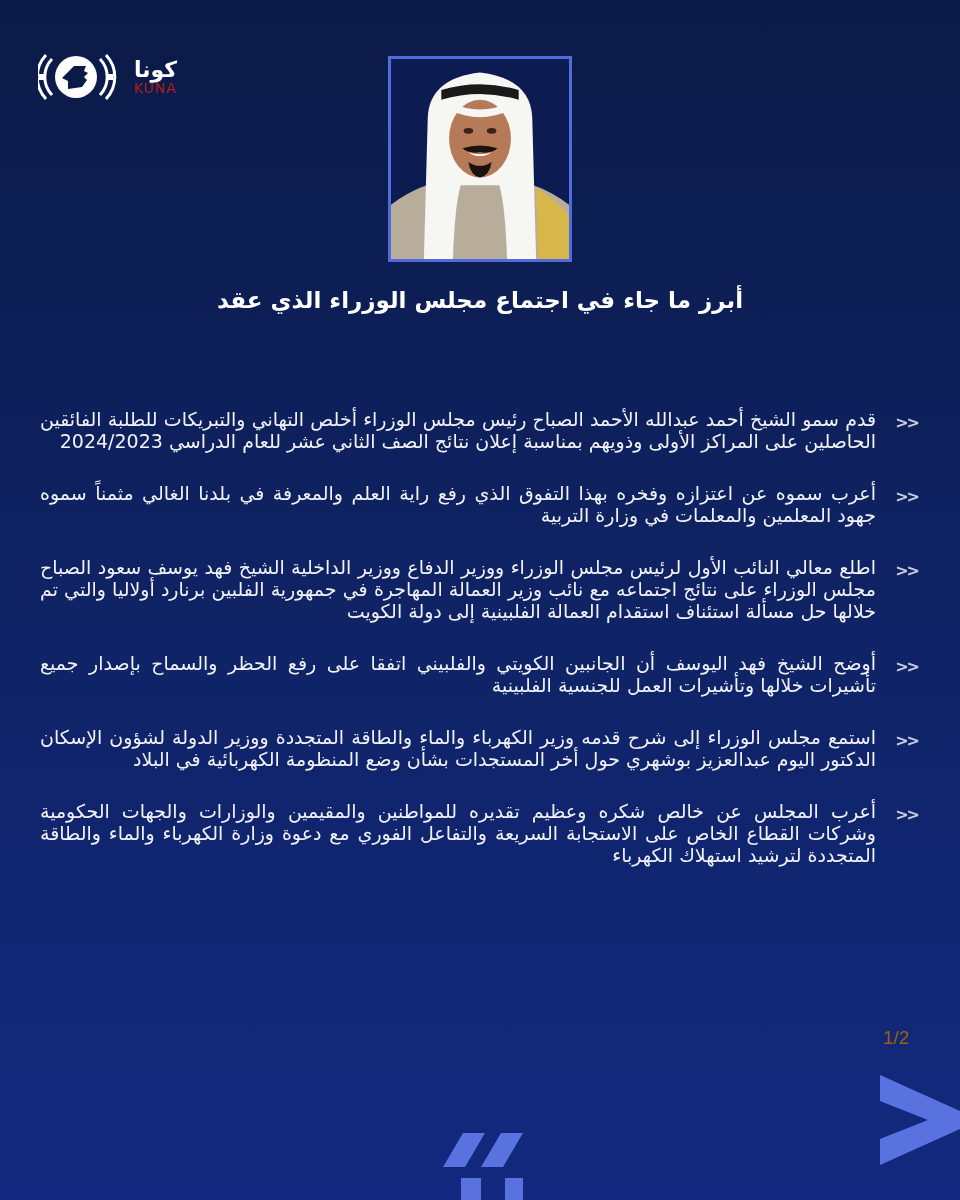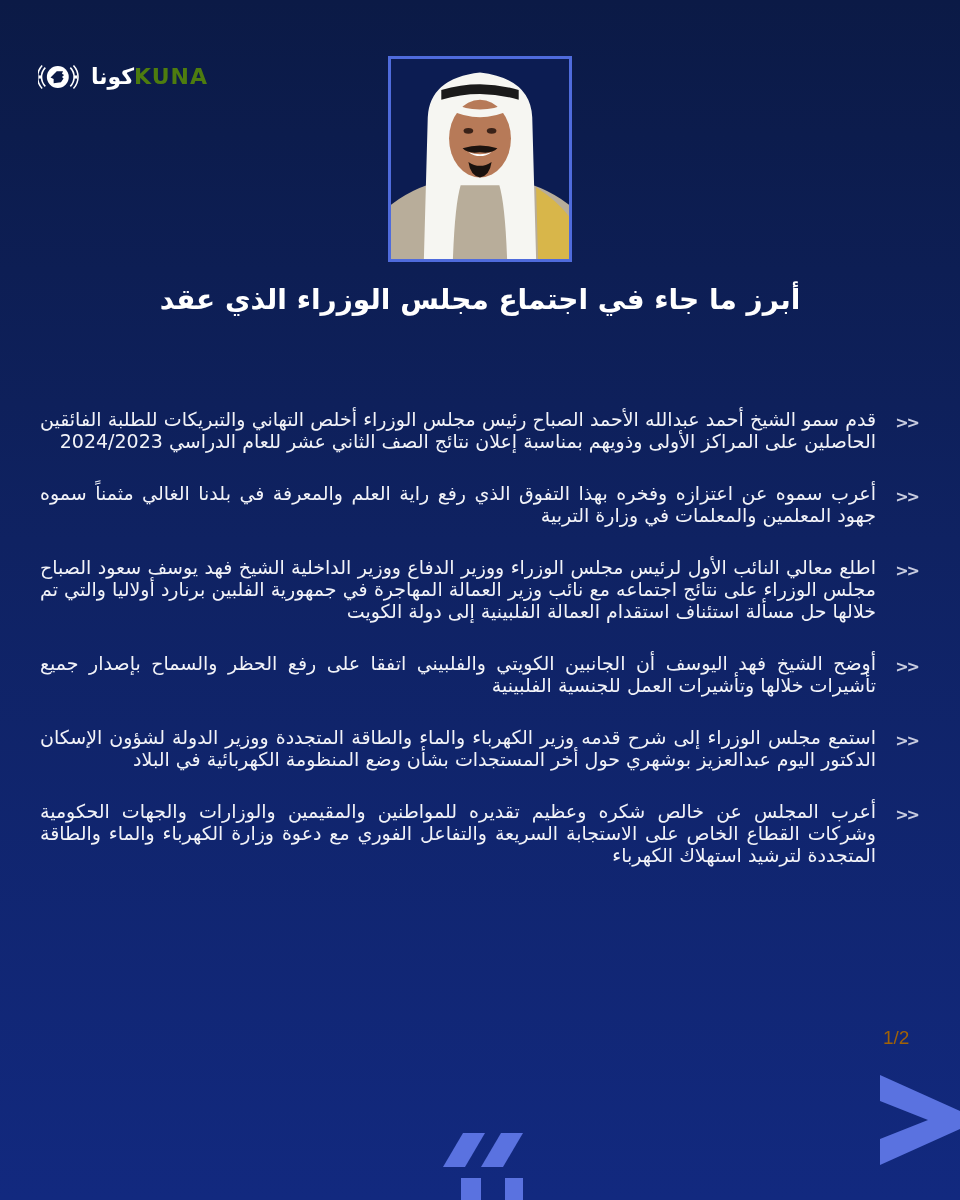--- a/index.html
+++ b/index.html
@@ -8,35 +8,35 @@
       background: linear-gradient(180deg, #0b1a46 0%, #0f2262 45%, #12297f 100%);
       font-family: "DejaVu Sans", sans-serif;
       position: relative;
       color: #ffffff;
     }
     .logo {
       position: absolute; left: 38px; top: 47px; width: 170px; height: 60px;
       display: flex; align-items: center; gap: 6px;
     }
     .logo svg { display: block; }
-    .logo-text { display: flex; line-height: 1; }
+    .logo-text { display: flex; flex-direction: column; line-height: 1; }
     .logo-ar { font-family: "DejaVu Sans", sans-serif; font-weight: bold; font-size: 22px; color: #fff; direction: rtl; text-align: left; }
-    .logo-en { font-family: "DejaVu Sans", sans-serif; font-weight: bold; font-size: 22px; color: #4d7c0f; letter-spacing: 1px; }
+    .logo-en { font-family: "DejaVu Sans", sans-serif; font-weight: normal; font-size: 14px; color: #b91c1c; letter-spacing: 1px; }
 
     .portrait {
       position: absolute; left: 388px; top: 56px; width: 184px; height: 206px;
       border: 3px solid #4f6bdc; box-sizing: border-box;
       background: #0c1c52; overflow: hidden;
     }
     .portrait svg { width: 100%; height: 100%; display: block; }
 
     .title {
       position: absolute; left: 0; right: 0; top: 283px;
       text-align: center; direction: rtl;
-      font-weight: bold; font-size: 28px; line-height: 34px; color: #ffffff;
+      font-weight: bold; font-size: 23px; line-height: 34px; color: #ffffff;
     }
     .title div { white-space: nowrap; }
 
     .items {
       position: absolute; left: 40px; right: 40px; top: 408px;
       direction: rtl;
     }
     .item {
       display: flex; flex-direction: row; align-items: flex-start;
       margin-bottom: 30px;

